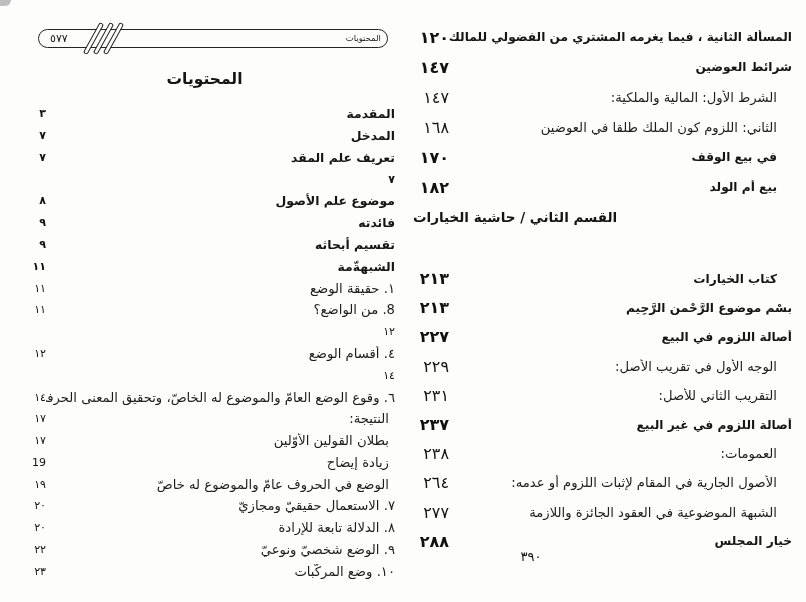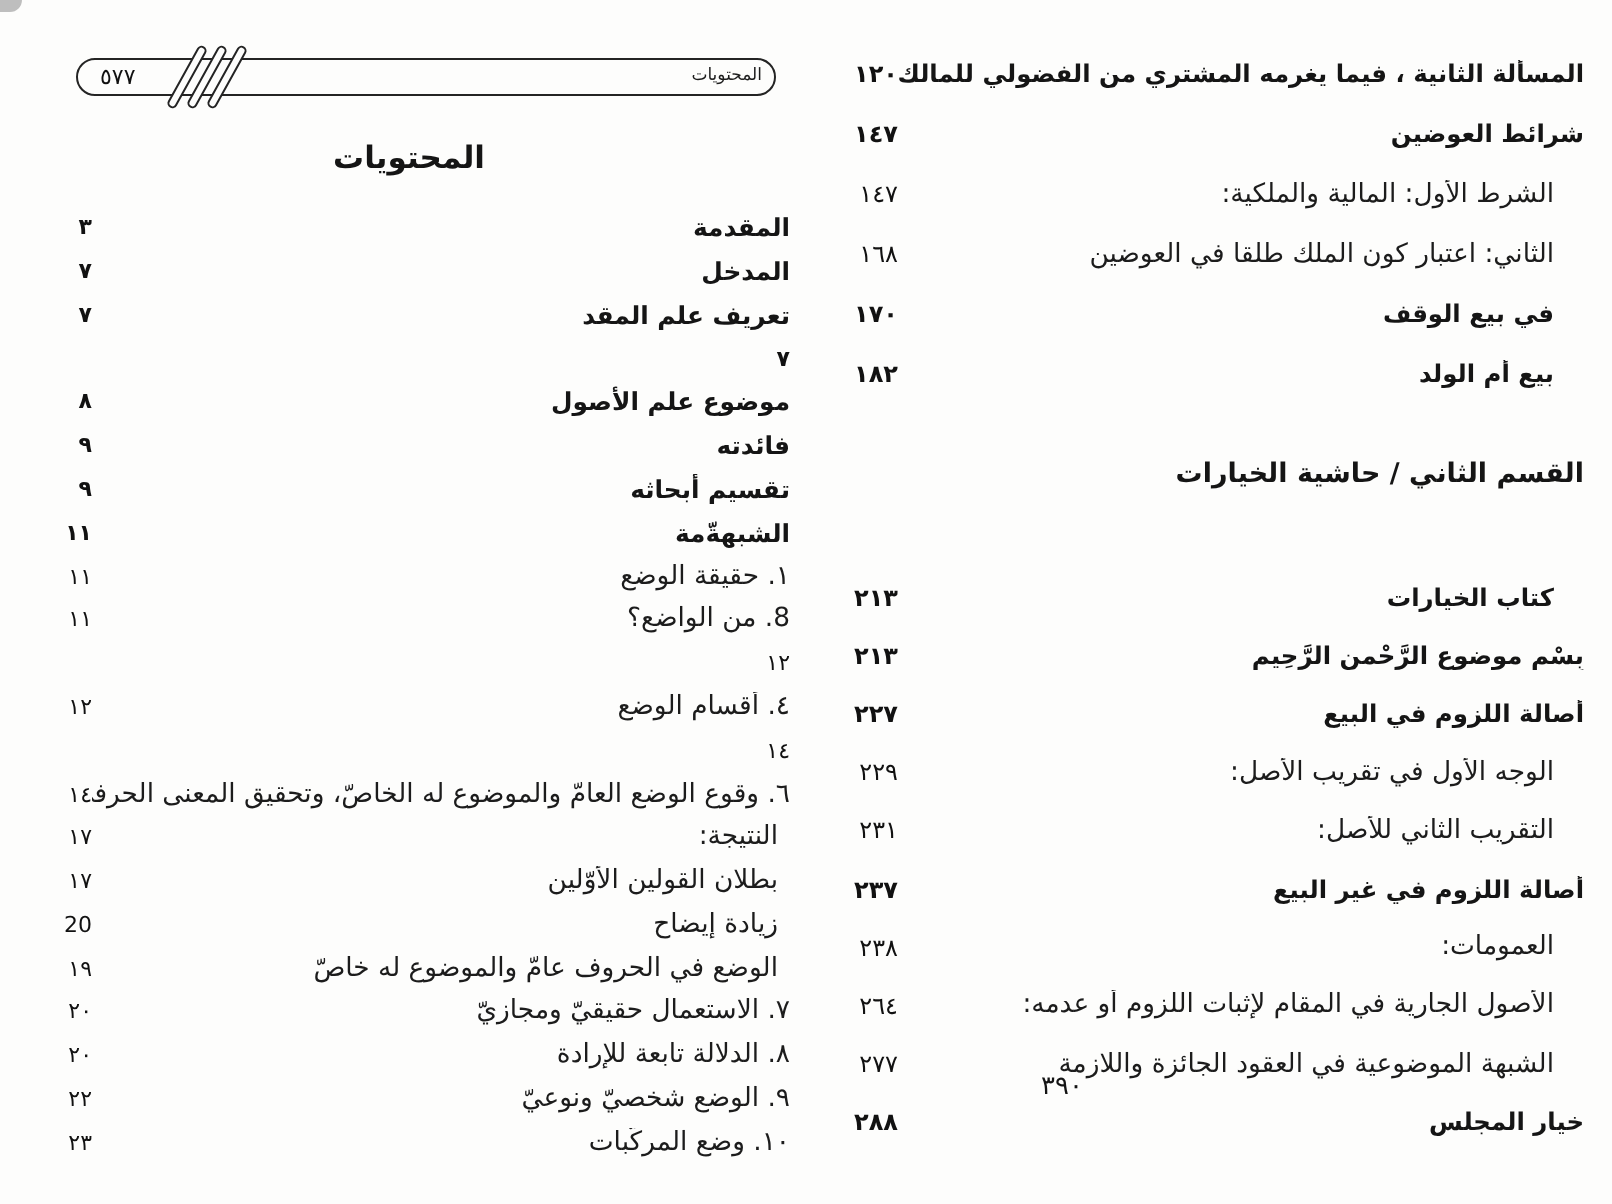--- a/index.html
+++ b/index.html
@@ -35,45 +35,45 @@
   }
   .slash:nth-child(1){left:4px;}
   .slash:nth-child(2){left:14px;}
   .slash:nth-child(3){left:24px;}
   
   .contents-title{
     text-align:center;font-weight:bold;font-size:15.5px;height:26px;line-height:26px;
     letter-spacing:.3px;
   }
   .section-heading{
-    text-align:right;font-weight:bold;font-size:13.5px;
-    margin-top:24px;height:22px;line-height:22px;letter-spacing:.2px;
+    text-align:left;font-weight:bold;font-size:13.5px;
+    margin-top:4px;height:22px;line-height:22px;letter-spacing:.2px;
   }
   
   .list{margin:0;}
   .pl .list{margin-top:0;}
   .row{display:flex;justify-content:space-between;align-items:center;box-sizing:border-box;}
   .pl .row{height:21.8px;}
   .pr .list-top .row{height:30px;}
   .pr .list-bottom .row{height:29.2px;}
   .pr .list-bottom{margin-top:36px;}
   .t{white-space:nowrap;overflow:hidden;padding-left:6px;}
   .n{flex:0 0 auto;text-align:right;direction:ltr;font-size:11px;color:#111;}
   .pl .n{width:32px;}
-  .pr .n{width:36px;font-size:12px;}
+  .pr .n{width:36px;font-size:16px;}
   .row.b{font-weight:bold;}
   .pl .row.b{font-size:12.4px;}
   .pl .row.r{font-size:13.2px;color:#1c1c1c;}
   .pr .row.b{font-size:12.2px;}
   .pr .row.r{font-size:13.2px;color:#1c1c1c;}
   .pl .row.ind{padding-right:6px;}
   .pr .row.ind{padding-right:15px;}
   
   .footer-num{
-    position:absolute;left:106px;top:536px;width:44px;text-align:center;
+    position:absolute;left:106px;top:549px;width:44px;text-align:center;
     font-size:13px;letter-spacing:2px;direction:ltr;color:#141414;
   }
 </style>
 </head>
 <body>
 
 <div class="spread">
   <div class="smudge"></div>
 
   <section class="page pl">
@@ -163,21 +163,21 @@
           <span class="n">١٧</span>
         </div>
 
         <div class="row r ind">
           <span class="t">بطلان القولين الأوّلين</span>
           <span class="n">١٧</span>
         </div>
 
         <div class="row r ind">
           <span class="t">زيادة إيضاح</span>
-          <span class="n">20</span>
+          <span class="n">19</span>
         </div>
 
         <div class="row r ind">
           <span class="t">الوضع في الحروف عامّ والموضوع له خاصّ</span>
           <span class="n">١٩</span>
         </div>
 
         <div class="row r">
           <span class="t">٧. الاستعمال حقيقيّ ومجازيّ</span>
           <span class="n">٢٠</span>
@@ -212,21 +212,21 @@
           <span class="t">شرائط العوضين</span>
           <span class="n">١٤٧</span>
         </div>
 
         <div class="row r ind">
           <span class="t">الشرط الأول: المالية والملكية:</span>
           <span class="n">١٤٧</span>
         </div>
 
         <div class="row r ind">
-          <span class="t">الثاني: اعتبار كون الملك طلقا في العوضين</span>
+          <span class="t">الثاني: اللزوم كون الملك طلقا في العوضين</span>
           <span class="n">١٦٨</span>
         </div>
 
         <div class="row b ind">
           <span class="t">في بيع الوقف</span>
           <span class="n">١٧٠</span>
         </div>
 
         <div class="row b ind">
           <span class="t">بيع أم الولد</span>

